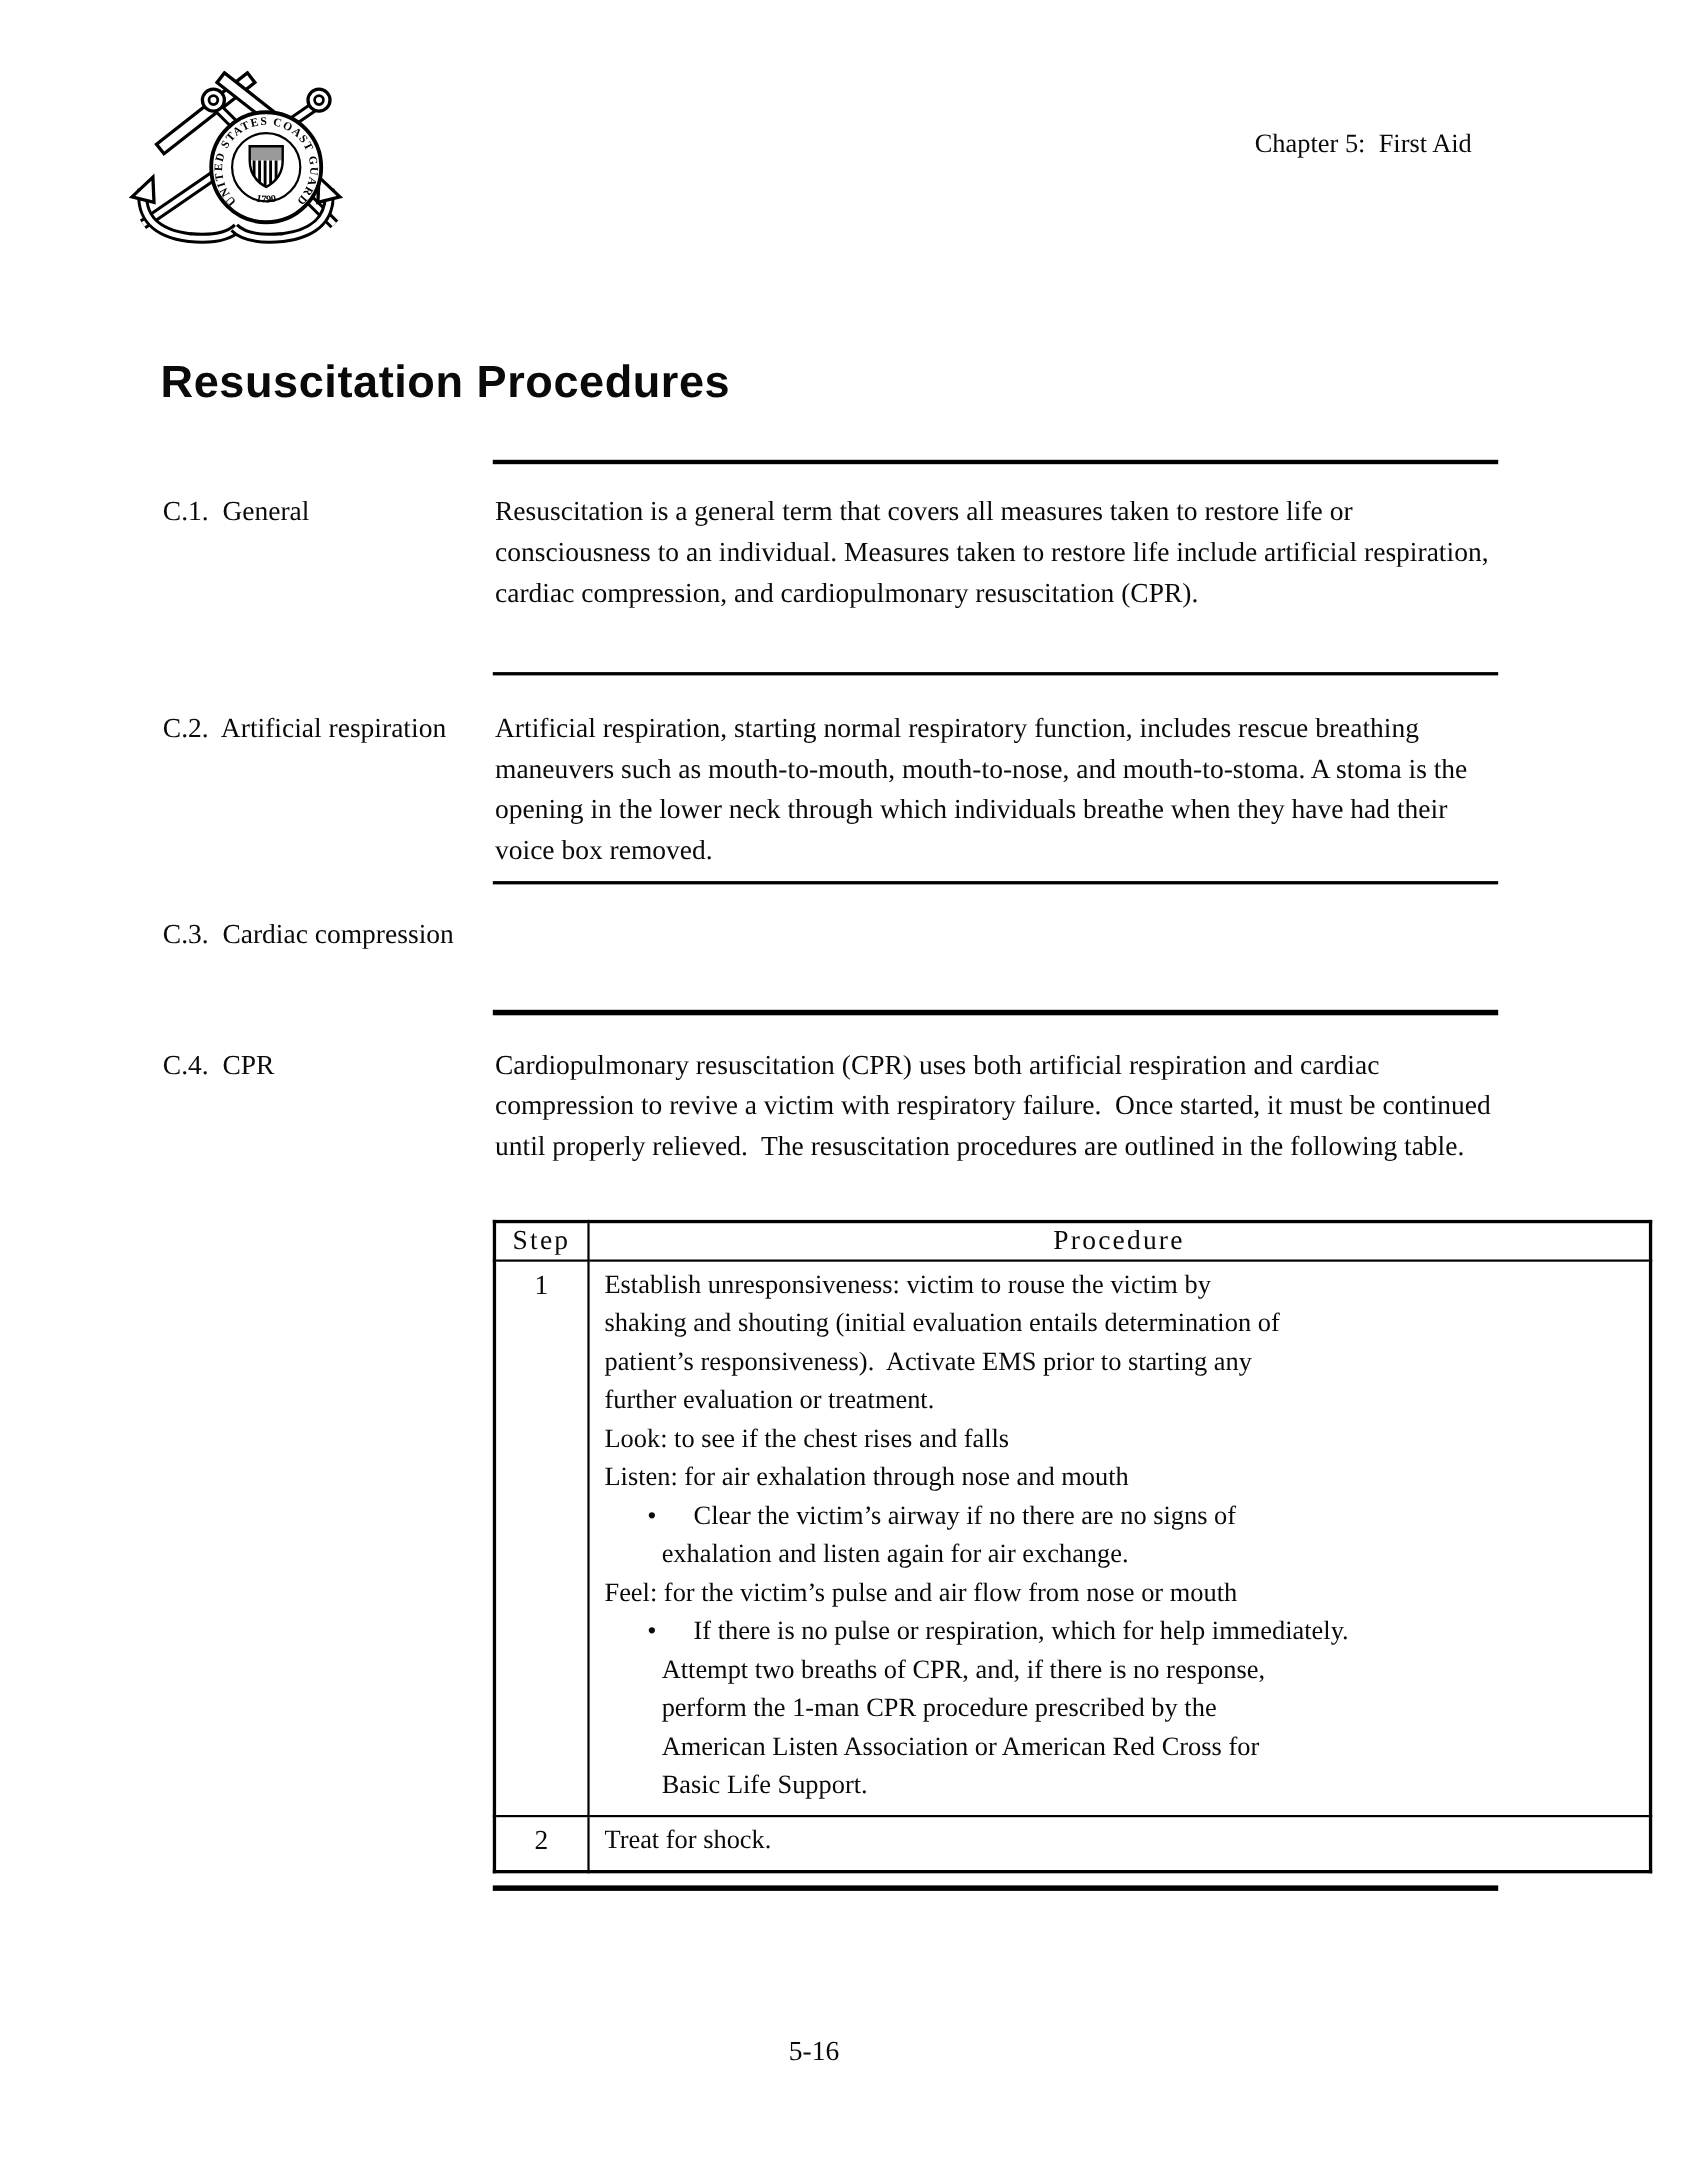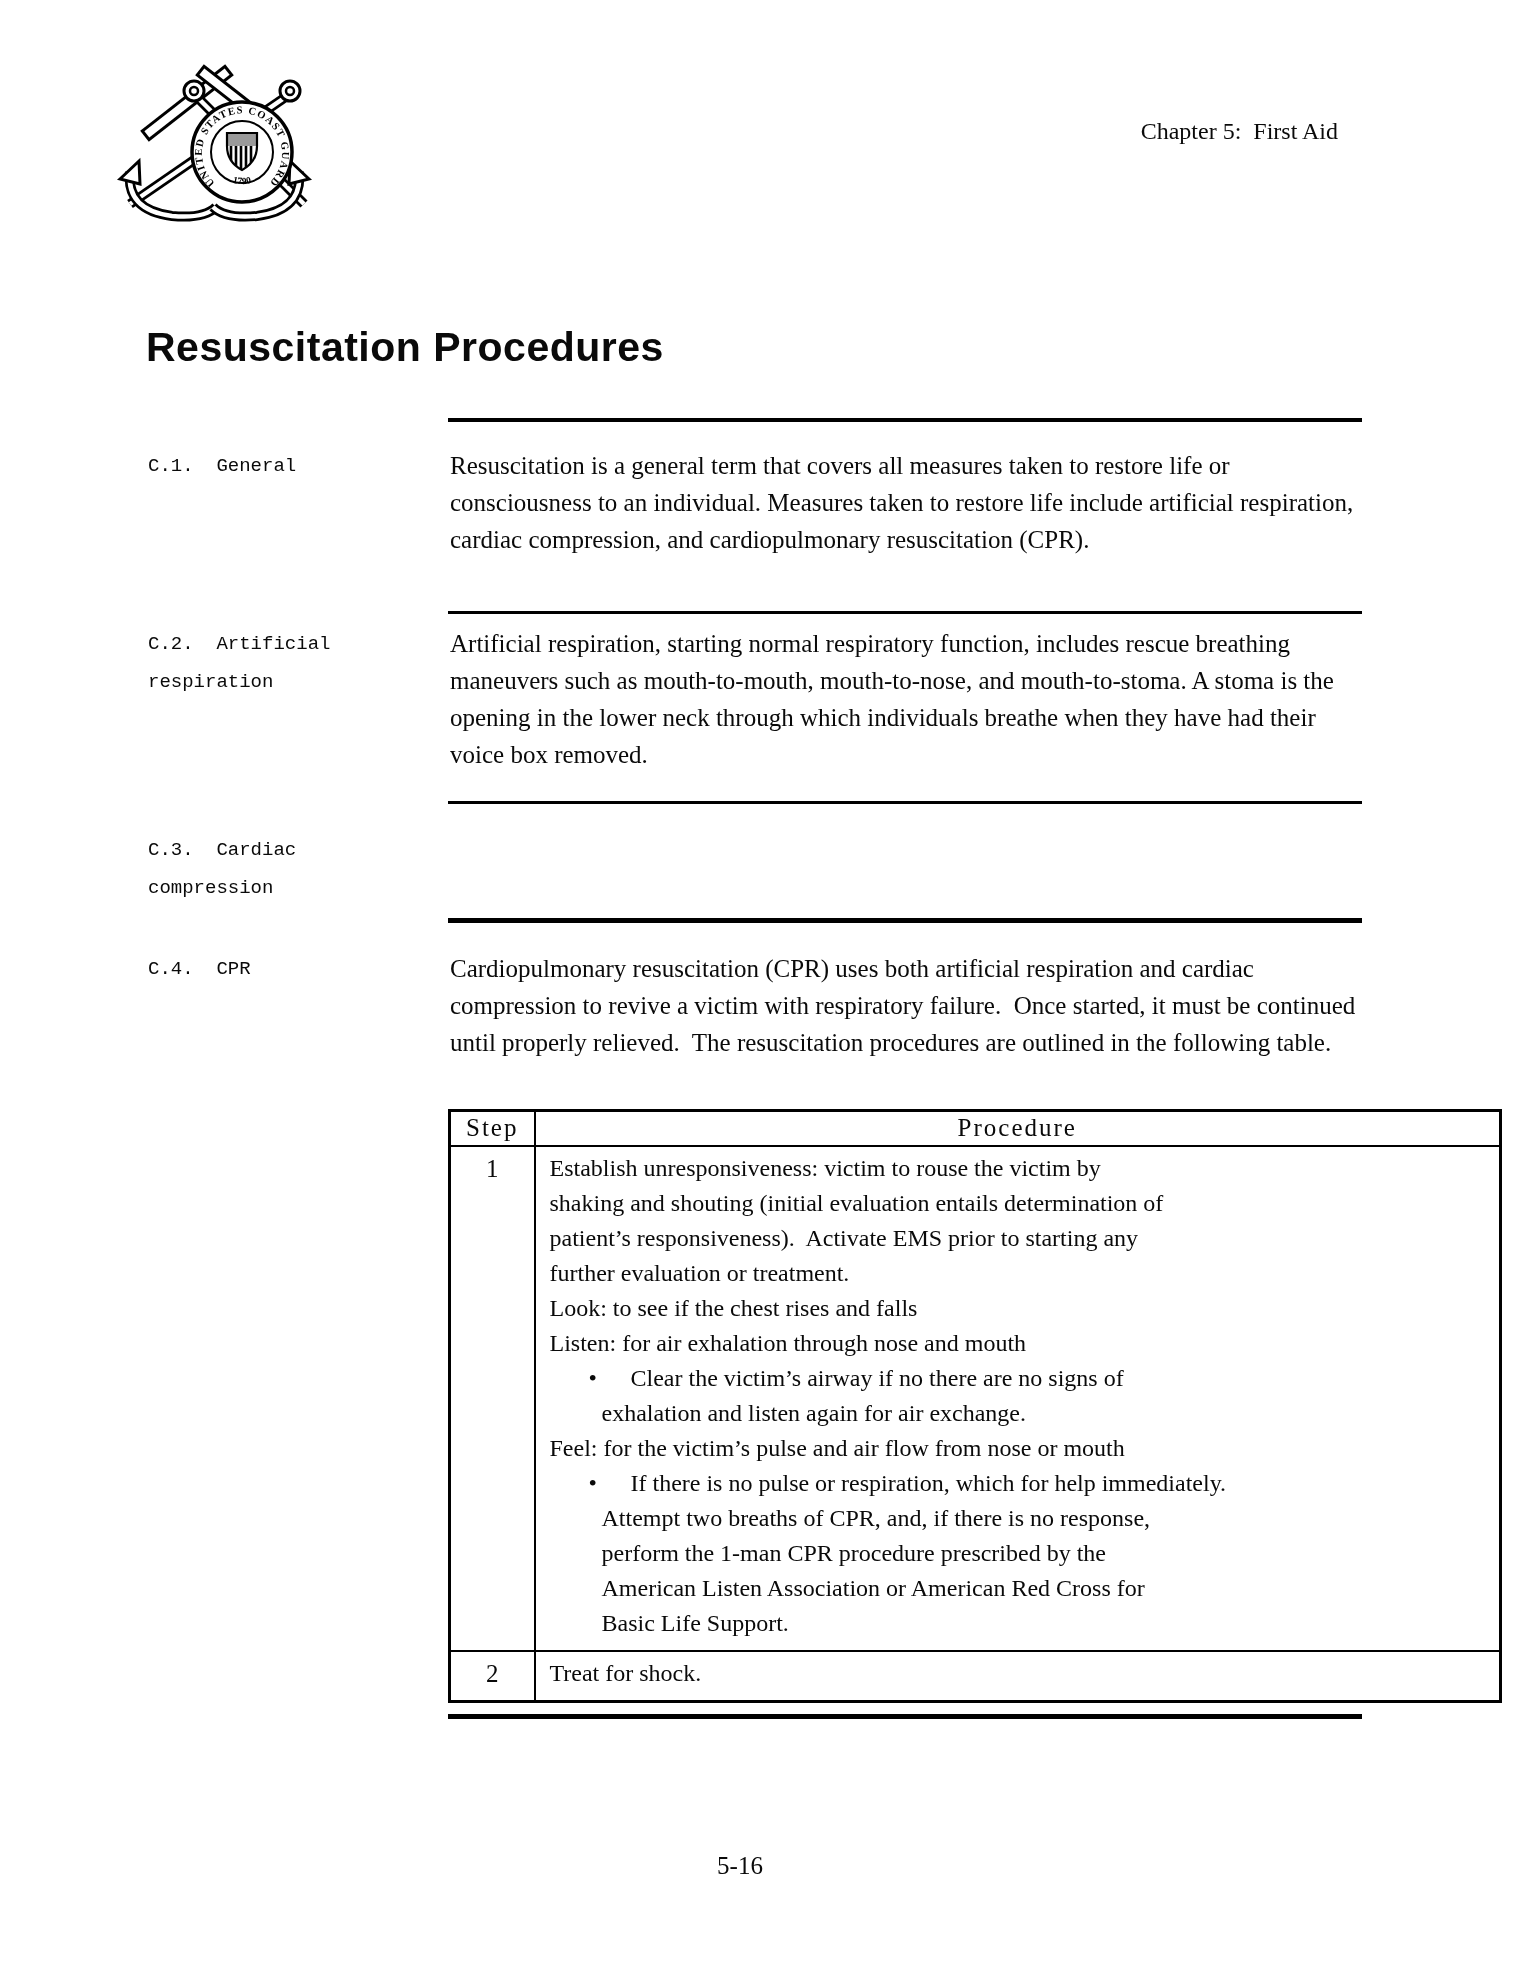--- a/index.html
+++ b/index.html
@@ -37,21 +37,21 @@
   .rule { position: absolute; left: 448px; width: 914px; background: #000; }
   .rule-1 { top: 418px; height: 4px; }
   .rule-2 { top: 611px; height: 3px; }
   .rule-3 { top: 801px; height: 3px; }
   .rule-4 { top: 918px; height: 5px; }
   .rule-5 { top: 1714px; height: 5px; }
 
   .section { position: absolute; left: 148px; width: 1214px; display: flex; }
   .sec-label {
     width: 302px; flex: 0 0 302px; box-sizing: border-box; padding-right: 24px;
-    font-size: 19px; line-height: 38px; white-space: pre-wrap; font-family: Liberation Mono, monospace;
+    font-size: 25px; line-height: 38px; white-space: pre-wrap;
   }
   .sec-body {
     width: 912px; flex: 1 1 auto;
     font-size: 25px; line-height: 37px; white-space: pre-wrap;
   }
 
   .proc-table {
     position: absolute; left: 448px; top: 1109px; width: 1054px;
     border-collapse: collapse; border: 3px solid #000;
     font-size: 24px; table-layout: fixed;
@@ -156,21 +156,21 @@
   <div class="rule rule-3"></div>
   <div class="rule rule-4"></div>
   <div class="rule rule-5"></div>
 
   <div id="sections">
   <div class="section" style="top: 447px;">
     <div class="sec-label">C.1.  General</div>
     <div class="sec-body">Resuscitation is a general term that covers all measures taken to restore life or consciousness to an individual. Measures taken to restore life include artificial respiration, cardiac compression, and cardiopulmonary resuscitation (CPR).</div>
   </div>
 
-  <div class="section" style="top: 625px;">
+  <div class="section" style="top: 644px;">
     <div class="sec-label">C.2.  Artificial respiration</div>
     <div class="sec-body">Artificial respiration, starting normal respiratory function, includes rescue breathing maneuvers such as mouth-to-mouth, mouth-to-nose, and mouth-to-stoma. A stoma is the opening in the lower neck through which individuals breathe when they have had their voice box removed.</div>
   </div>
 
   <div class="section" style="top: 831px;">
     <div class="sec-label">C.3.  Cardiac compression</div>
   </div>
 
   <div class="section" style="top: 950px;">
     <div class="sec-label">C.4.  CPR</div>

